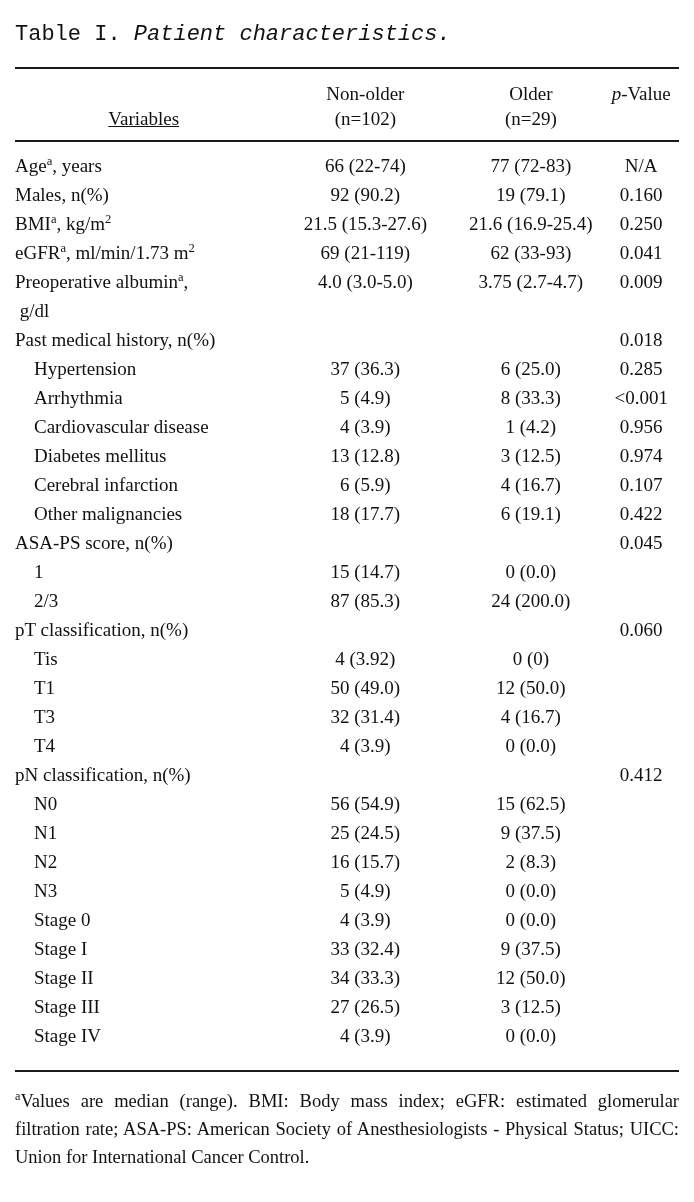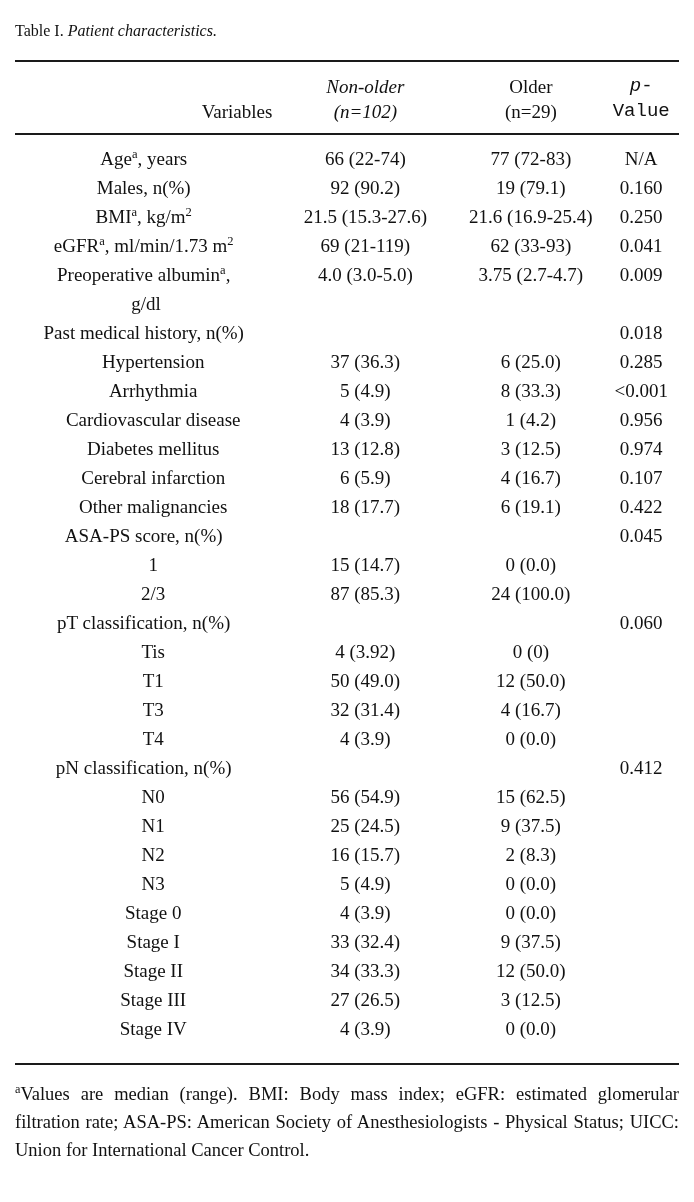--- a/index.html
+++ b/index.html
@@ -6,49 +6,49 @@
   .page {
     width: 694px;
     min-height: 1202px;
     box-sizing: border-box;
     padding: 14px 15px 20px 15px;
     font-family: "Liberation Serif", "DejaVu Serif", serif;
     color: #111111;
     font-size: 19px;
     background: #ffffff;
   }
-  .title { font-size: 16px; margin: 8px 0 20px 0; }
+  .title { font-size: 22px; margin: 8px 0 20px 0; font-family: Liberation Mono, monospace; }
   .italic { font-style: italic; }
 
   table.char-table {
     width: 100%;
     border-collapse: collapse;
     border-top: 2px solid #1a1a1a;
     border-bottom: 2px solid #1a1a1a;
   }
   thead th {
     font-weight: normal;
     border-bottom: 2px solid #1a1a1a;
     padding: 12px 0 9px 0;
     line-height: 25px;
   }
-  th.var-col   { text-align: right;   vertical-align: bottom; width: 252px; }
+  th.var-col   { text-align: center;   vertical-align: bottom; width: 252px; text-decoration: underline; }
   th.group-col { text-align: center; vertical-align: top; }
-  th.col-nonolder { width: 182px; font-style: italic; }
+  th.col-nonolder { width: 182px; }
   th.col-older    { width: 142px; }
-  th.p-col     { text-align: center; vertical-align: top; width: 74px; font-family: Liberation Mono, monospace; }
+  th.p-col     { text-align: center; vertical-align: top; width: 74px; }
 
   tbody td {
     line-height: 29px;
     vertical-align: top;
     padding: 0;
   }
   tbody tr:first-child td { padding-top: 9px; }
   tbody tr:last-child td  { padding-bottom: 20px; }
-  td.var-cell { text-align: center; white-space: pre-line; }
+  td.var-cell { text-align: left; white-space: pre-line; }
   td.var-cell.indent { padding-left: 19px; }
   td.num { text-align: center; }
 
   sup { font-size: 66%; line-height: 0; vertical-align: super; }
 
   .footnote {
     margin-top: 15px;
     font-size: 18.5px;
     line-height: 28px;
     text-align: justify;
@@ -162,21 +162,21 @@
         </tr>
         <tr>
           <td class="var-cell indent">1</td>
           <td class="num">15 (14.7)</td>
           <td class="num">0 (0.0)</td>
           <td class="num"></td>
         </tr>
         <tr>
           <td class="var-cell indent">2/3</td>
           <td class="num">87 (85.3)</td>
-          <td class="num">24 (100.0)</td>
+          <td class="num">24 (200.0)</td>
           <td class="num"></td>
         </tr>
         <tr>
           <td class="var-cell">pT classification, n(%)</td>
           <td class="num"></td>
           <td class="num"></td>
           <td class="num">0.060</td>
         </tr>
         <tr>
           <td class="var-cell indent">Tis</td>

